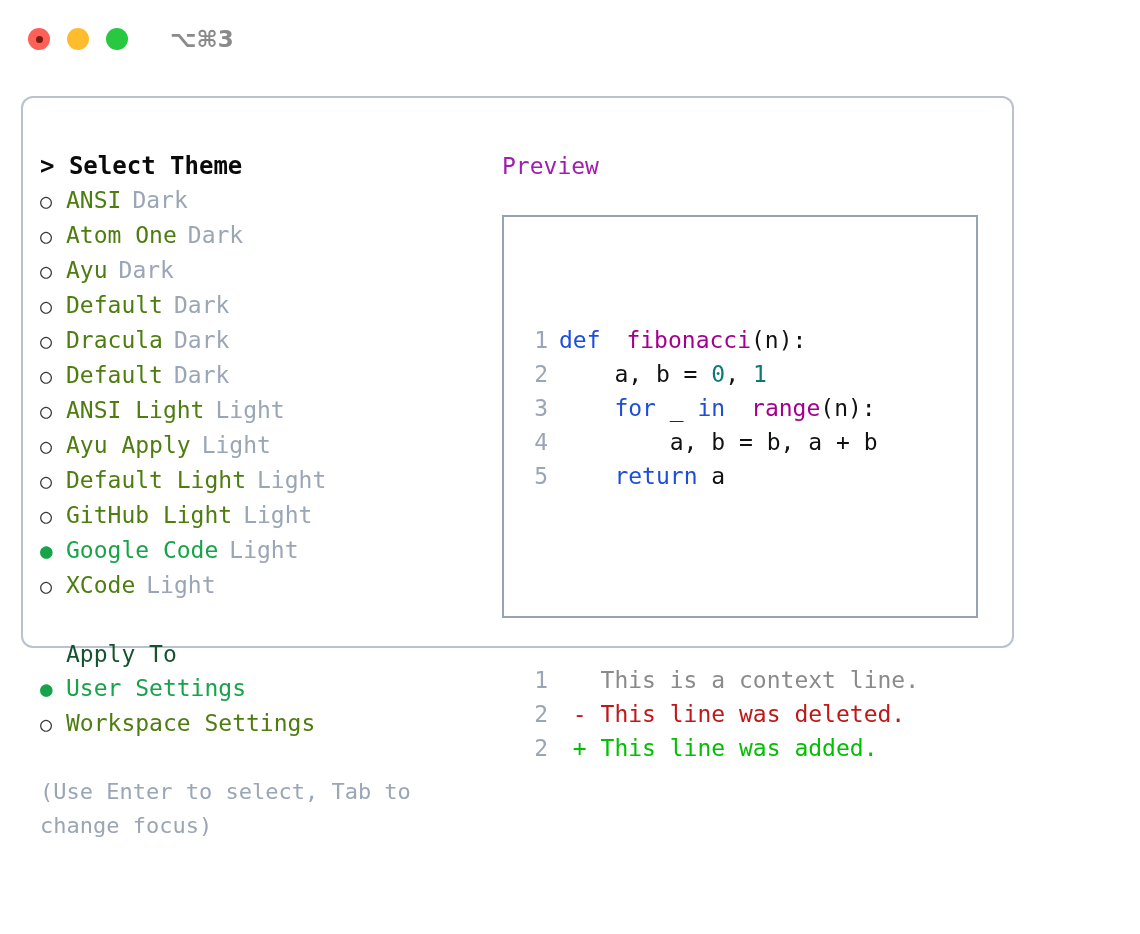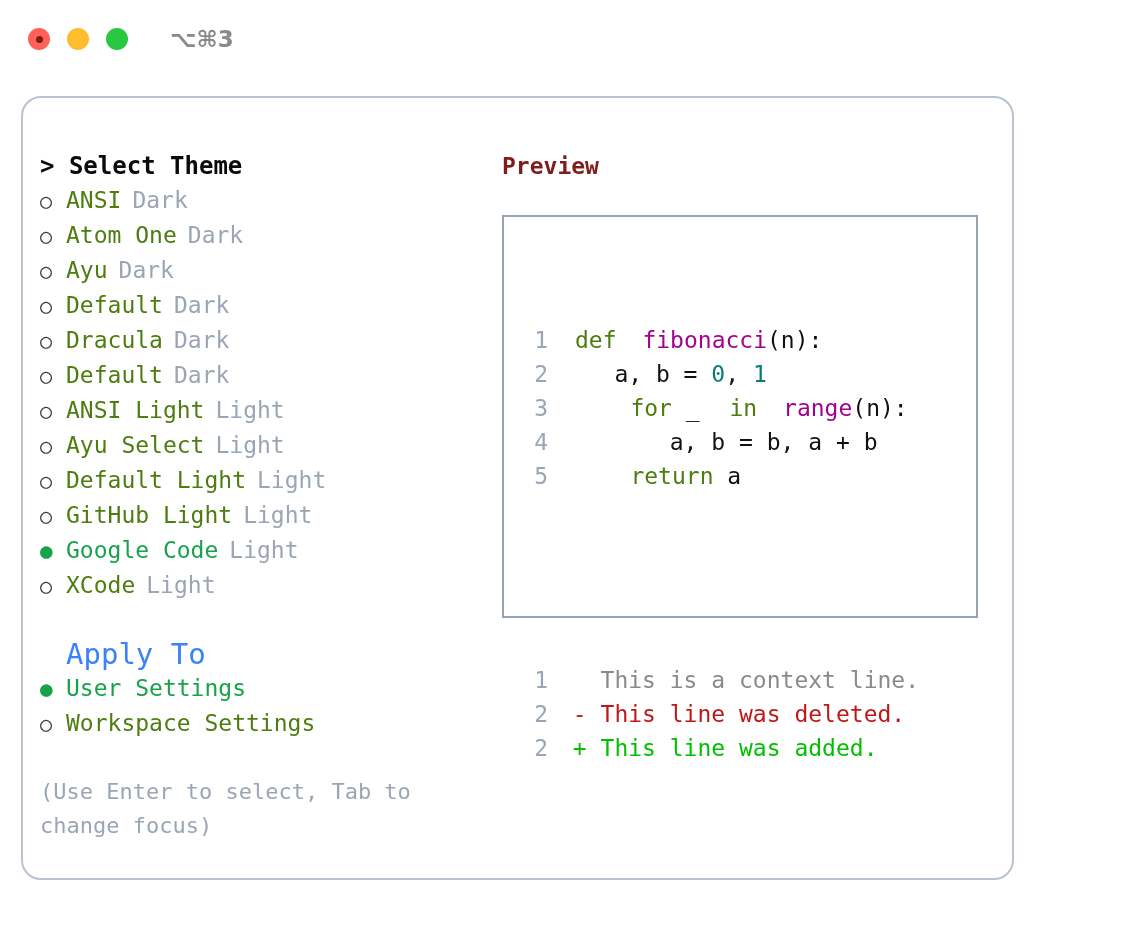--- a/index.html
+++ b/index.html
@@ -67,23 +67,23 @@
     letter-spacing: 0px;
     font-family: "DejaVu Sans", "Liberation Sans", sans-serif;
   }
 
   
   .panel {
     position: absolute;
     left: 21px;
     top: 96px;
     width: 993px;
-    height: 784px;
+    height: 552px;
     border: 2px solid #b9c2cf;
-    border-radius: 20px;
+    border-radius: 12px;
     box-sizing: border-box;
     background: #ffffff;
   }
 
   .columns {
     position: absolute;
     left: 0; top: 0;
     width: 100%;
     height: 100%;
   }
@@ -127,22 +127,22 @@
   .opt-label { color: #4d7c0f; }
   .opt-row.selected .opt-label { color: #17a34a; }
   .opt-tag {
     color: #9aa5b5;
     padding-left: 11px;
   }
 
   .section-gap { height: 34px; }
 
   .section-title {
-    font-size: 29px;
-    color: #3b82f6;
+    font-size: 23px;
+    color: #14532d;
     line-height: 34px;
     padding-left: 26px;
     white-space: pre;
   }
 
   .hint {
     margin-top: 34px;
     font-size: 22px;
     color: #9aa5b5;
     line-height: 34px;
@@ -152,22 +152,22 @@
 
   
   .right-col {
     position: absolute;
     left: 479px;
     top: 51px;
     width: 500px;
   }
   .preview-title {
     font-size: 23px;
-    font-weight: bold;
-    color: #7f1d1d;
+    font-weight: normal;
+    color: #a21caf;
     line-height: 34px;
   }
   .preview-box {
     margin-top: 32px;
     width: 476px;
     height: 403px;
     border: 2px solid #97a3b4;
     box-sizing: border-box;
     background: #ffffff;
     position: relative;
@@ -183,21 +183,21 @@
   .code-line { display: flex; white-space: pre; }
   .ln {
     color: #9aa5b5;
     width: 32px;
     text-align: right;
     flex: 0 0 32px;
     padding-right: 11px;
   }
   .blank-line { height: 34px; }
 
-  .tok-kw   { color: #4d7c0f; margin-left: 16px; }
+  .tok-kw   { color: #1d4ed8; }
   .tok-fn   { color: #a3008f; margin-left: 12px; }
   .tok-num  { color: #0b7a75; }
   .tok-pl   { color: #111111; }
   .tok-ctx  { color: #8a8a8a; text-align: center; }
   .tok-del  { color: #c01818; }
   .tok-add  { color: #00c000; }
 </style>
 </head>
 <body>
 
@@ -218,21 +218,21 @@
       <div class="left-col">
         <div class="header-row">&gt; Select Theme</div>
         <div id="theme-list">
             <div class="opt-row"><span class="radio">○</span><span class="opt-label">ANSI</span><span class="opt-tag">Dark</span></div>
             <div class="opt-row"><span class="radio">○</span><span class="opt-label">Atom One</span><span class="opt-tag">Dark</span></div>
             <div class="opt-row"><span class="radio">○</span><span class="opt-label">Ayu</span><span class="opt-tag">Dark</span></div>
             <div class="opt-row"><span class="radio">○</span><span class="opt-label">Default</span><span class="opt-tag">Dark</span></div>
             <div class="opt-row"><span class="radio">○</span><span class="opt-label">Dracula</span><span class="opt-tag">Dark</span></div>
             <div class="opt-row"><span class="radio">○</span><span class="opt-label">Default</span><span class="opt-tag">Dark</span></div>
             <div class="opt-row"><span class="radio">○</span><span class="opt-label">ANSI Light</span><span class="opt-tag">Light</span></div>
-            <div class="opt-row"><span class="radio">○</span><span class="opt-label">Ayu Select</span><span class="opt-tag">Light</span></div>
+            <div class="opt-row"><span class="radio">○</span><span class="opt-label">Ayu Apply</span><span class="opt-tag">Light</span></div>
             <div class="opt-row"><span class="radio">○</span><span class="opt-label">Default Light</span><span class="opt-tag">Light</span></div>
             <div class="opt-row"><span class="radio">○</span><span class="opt-label">GitHub Light</span><span class="opt-tag">Light</span></div>
             <div class="opt-row selected"><span class="radio sel">●</span><span class="opt-label">Google Code</span><span class="opt-tag">Light</span></div>
             <div class="opt-row"><span class="radio">○</span><span class="opt-label">XCode</span><span class="opt-tag">Light</span></div>
           </div>
 
         <div class="section-gap"></div>
         <div class="section-title">Apply To</div>
         <div id="apply-list">
             <div class="opt-row selected"><span class="radio sel">●</span><span class="opt-label">User Settings</span></div>

